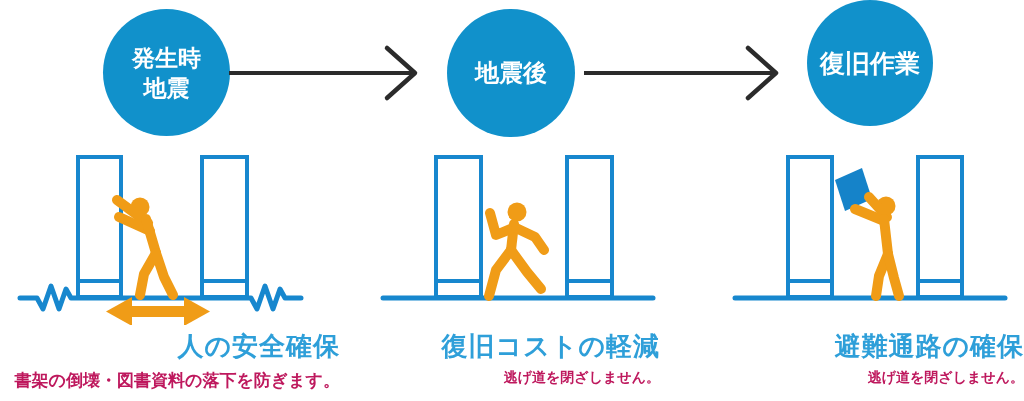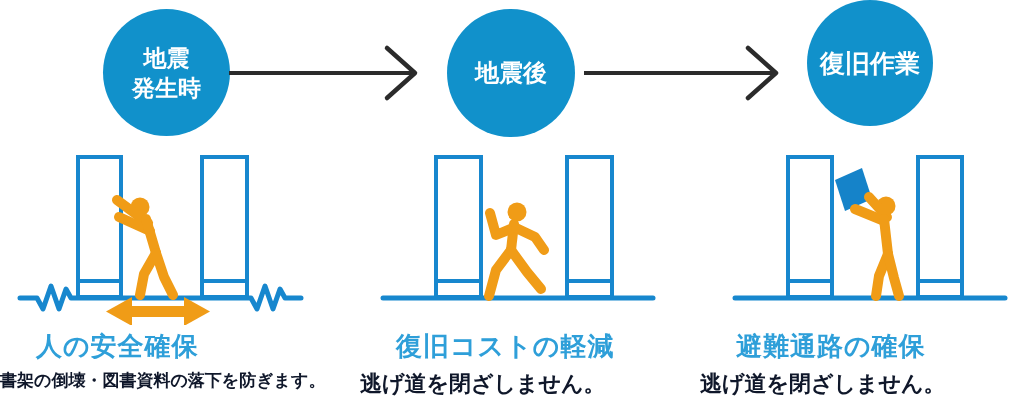--- a/index.html
+++ b/index.html
@@ -22,43 +22,42 @@
     font-weight: bold;
   }
   #circle1 { left: 103px; top: 9px;  width: 127px; height: 127px; font-size: 23px; line-height: 30px; }
   #circle2 { left: 447px; top: 9px;  width: 128px; height: 128px; font-size: 24px; }
   #circle3 { left: 807px; top: 0; width: 126px; height: 126px; font-size: 25px; }
   .flow-arrow { position: absolute; }
   .illus { position: absolute; }
   .benefit-heading {
     position: absolute; top: 329px;
     font-size: 26px; font-weight: bold;
-    color: #2E9FD9; text-align: left;
+    color: #2E9FD9; text-align: right;
     letter-spacing: 1px;
     white-space: nowrap;
-    padding-left: 36px;
   }
   .benefit-desc {
     position: absolute; top: 369px;
     font-size: 17px; font-weight: bold;
-    color: #0f172a; text-align: left;
+    color: #be185d; text-align: right;
     white-space: nowrap;
   }
   #head1, #desc1 { left: 0px;   width: 340px; }
   #head2, #desc2 { left: 360px; width: 300px; }
   #head3, #desc3 { left: 700px; width: 324px; }
-  #desc2, #desc3 { font-size: 22px; }
+  #desc2, #desc3 { font-size: 14px; }
 </style>
 </head>
 <body>
 
 <div class="stage-circle" id="circle1">
   <div>
+    <div>発生時</div>
     <div>地震</div>
-    <div>発生時</div>
   </div>
 </div>
 
 <svg class="flow-arrow" style="left:229px; top:44px;" width="190" height="58" viewBox="0 0 190 58">
   <line x1="0" y1="29" x2="184" y2="29" stroke="#2B2B2B" stroke-width="4"></line>
   <polyline points="158,4 186,29 158,54" fill="none" stroke="#2B2B2B" stroke-width="4.5" stroke-linecap="round" stroke-linejoin="round"></polyline>
 </svg>
 
 <div class="stage-circle" id="circle2">
   <div>地震後</div>

